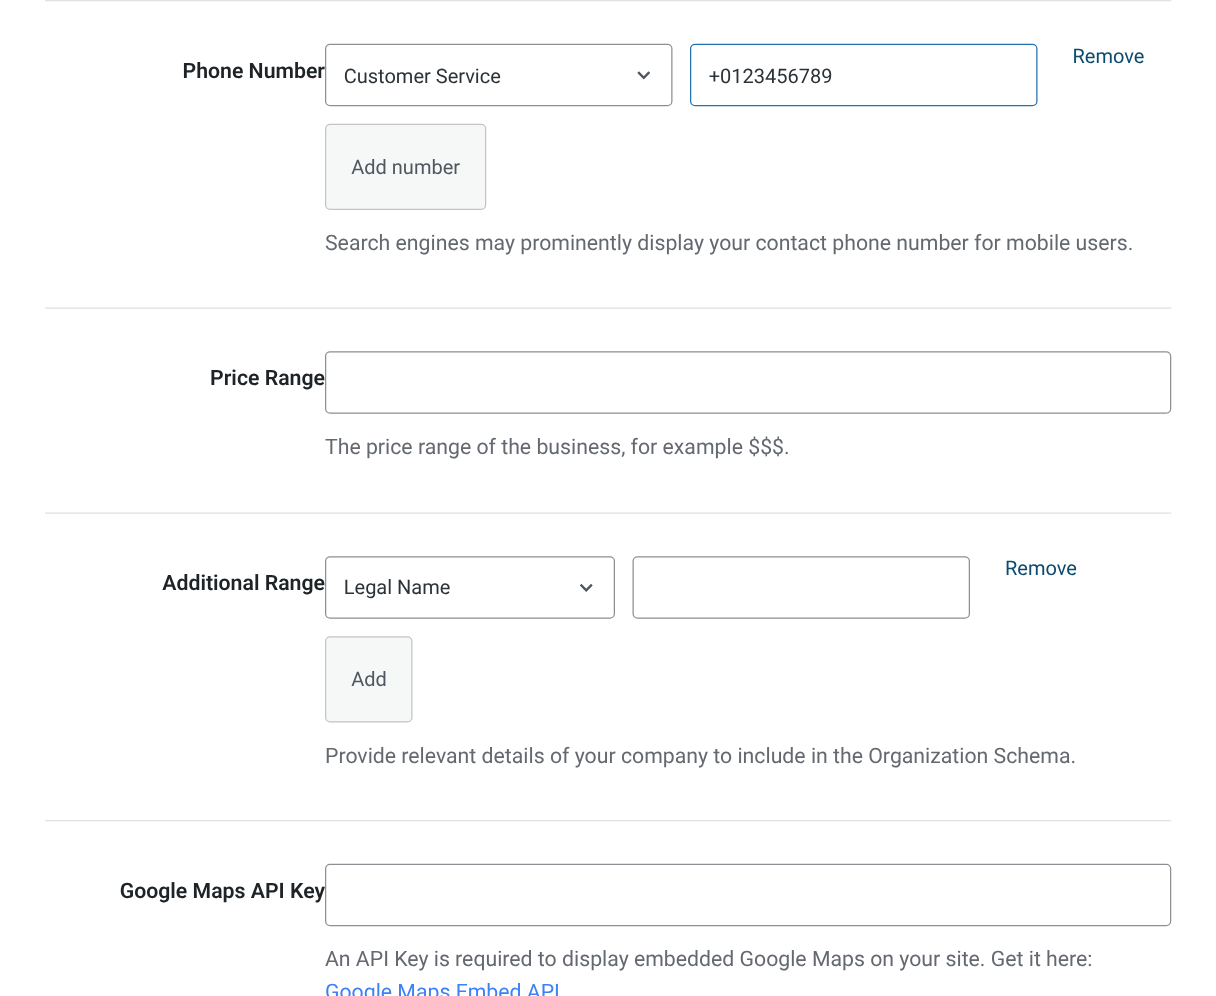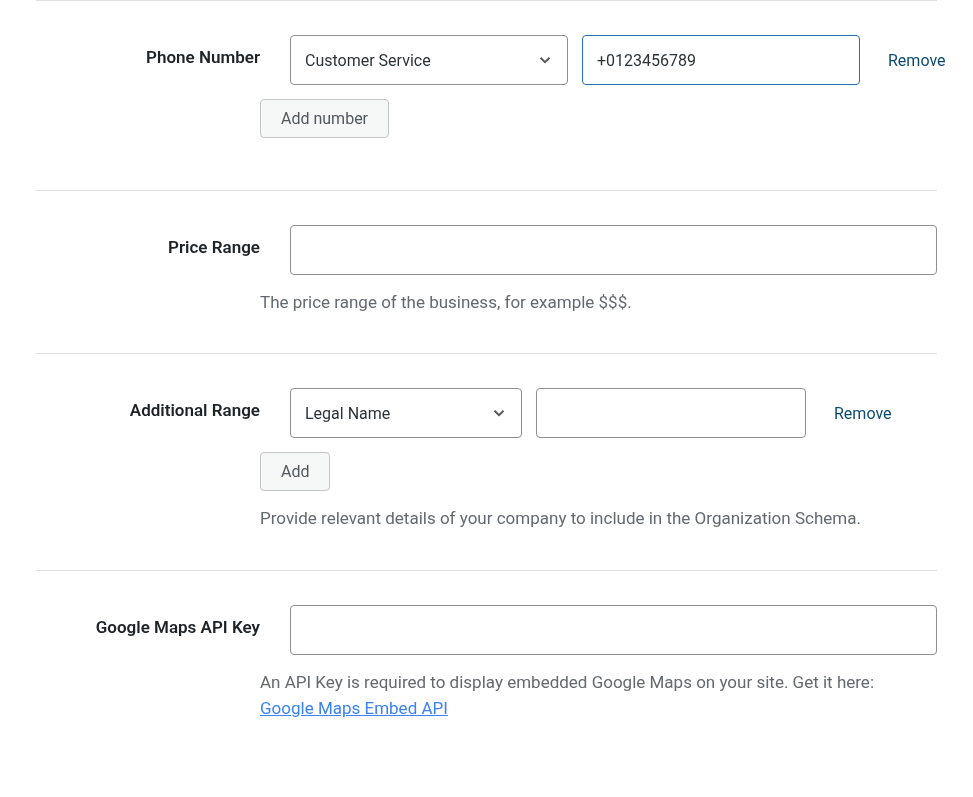--- a/index.html
+++ b/index.html
@@ -29,24 +29,23 @@
       color: #1d2327;
       font-size: 17px;
       padding-top: 12px;
       text-align: right;
     }
     .form-content {
       flex: 1;
     }
     .input-row {
       display: flex;
-      align-items: center;
+      align-items: flex-start;
       gap: 14px;
       margin-bottom: 14px;
-      margin-left: 30px;
     }
     .select-wrapper {
       position: relative;
       display: inline-block;
     }
     select {
       appearance: none;
       -webkit-appearance: none;
       -moz-appearance: none;
       height: 50px;
@@ -97,21 +96,21 @@
     .remove-link {
       color: #0c4a6e;
       cursor: pointer;
       font-size: 16px;
       margin-left: 14px;
     }
     .add-button {
       background: #f6f7f7;
       border: 1px solid #c3c4c7;
       border-radius: 4px;
-      padding: 9px 20px;
+      padding: 24px 20px;
       font-size: 16px;
       color: #50575e;
       cursor: pointer;
       font-family: inherit;
       margin-bottom: 14px;
     }
     .help-text {
       color: #646970;
       font-size: 17px;
       line-height: 1.55;
@@ -135,20 +134,21 @@
           <option>Customer Service</option>
         </select>
         <svg class="chevron-icon" viewBox="0 0 24 24" fill="none" stroke="#50575e" stroke-width="2.5">
             <polyline points="6 9 12 15 18 9"></polyline>
           </svg>
       </div>
       <input type="text" class="phone-value-input" value="+0123456789" style="">
       <span class="remove-link">Remove</span>
     </div>
     <button class="add-button">Add number</button>
+    <div class="help-text">Search engines may prominently display your contact phone number for mobile users.</div>
   </div>
 </div>
 
 <div class="form-section">
   <div class="form-label">Price Range</div>
   <div class="form-content">
     <div class="input-row">
       <input type="text" class="full-width-input" value="" style="">
     </div>
     <div class="help-text">The price range of the business, for example $$$.</div>

